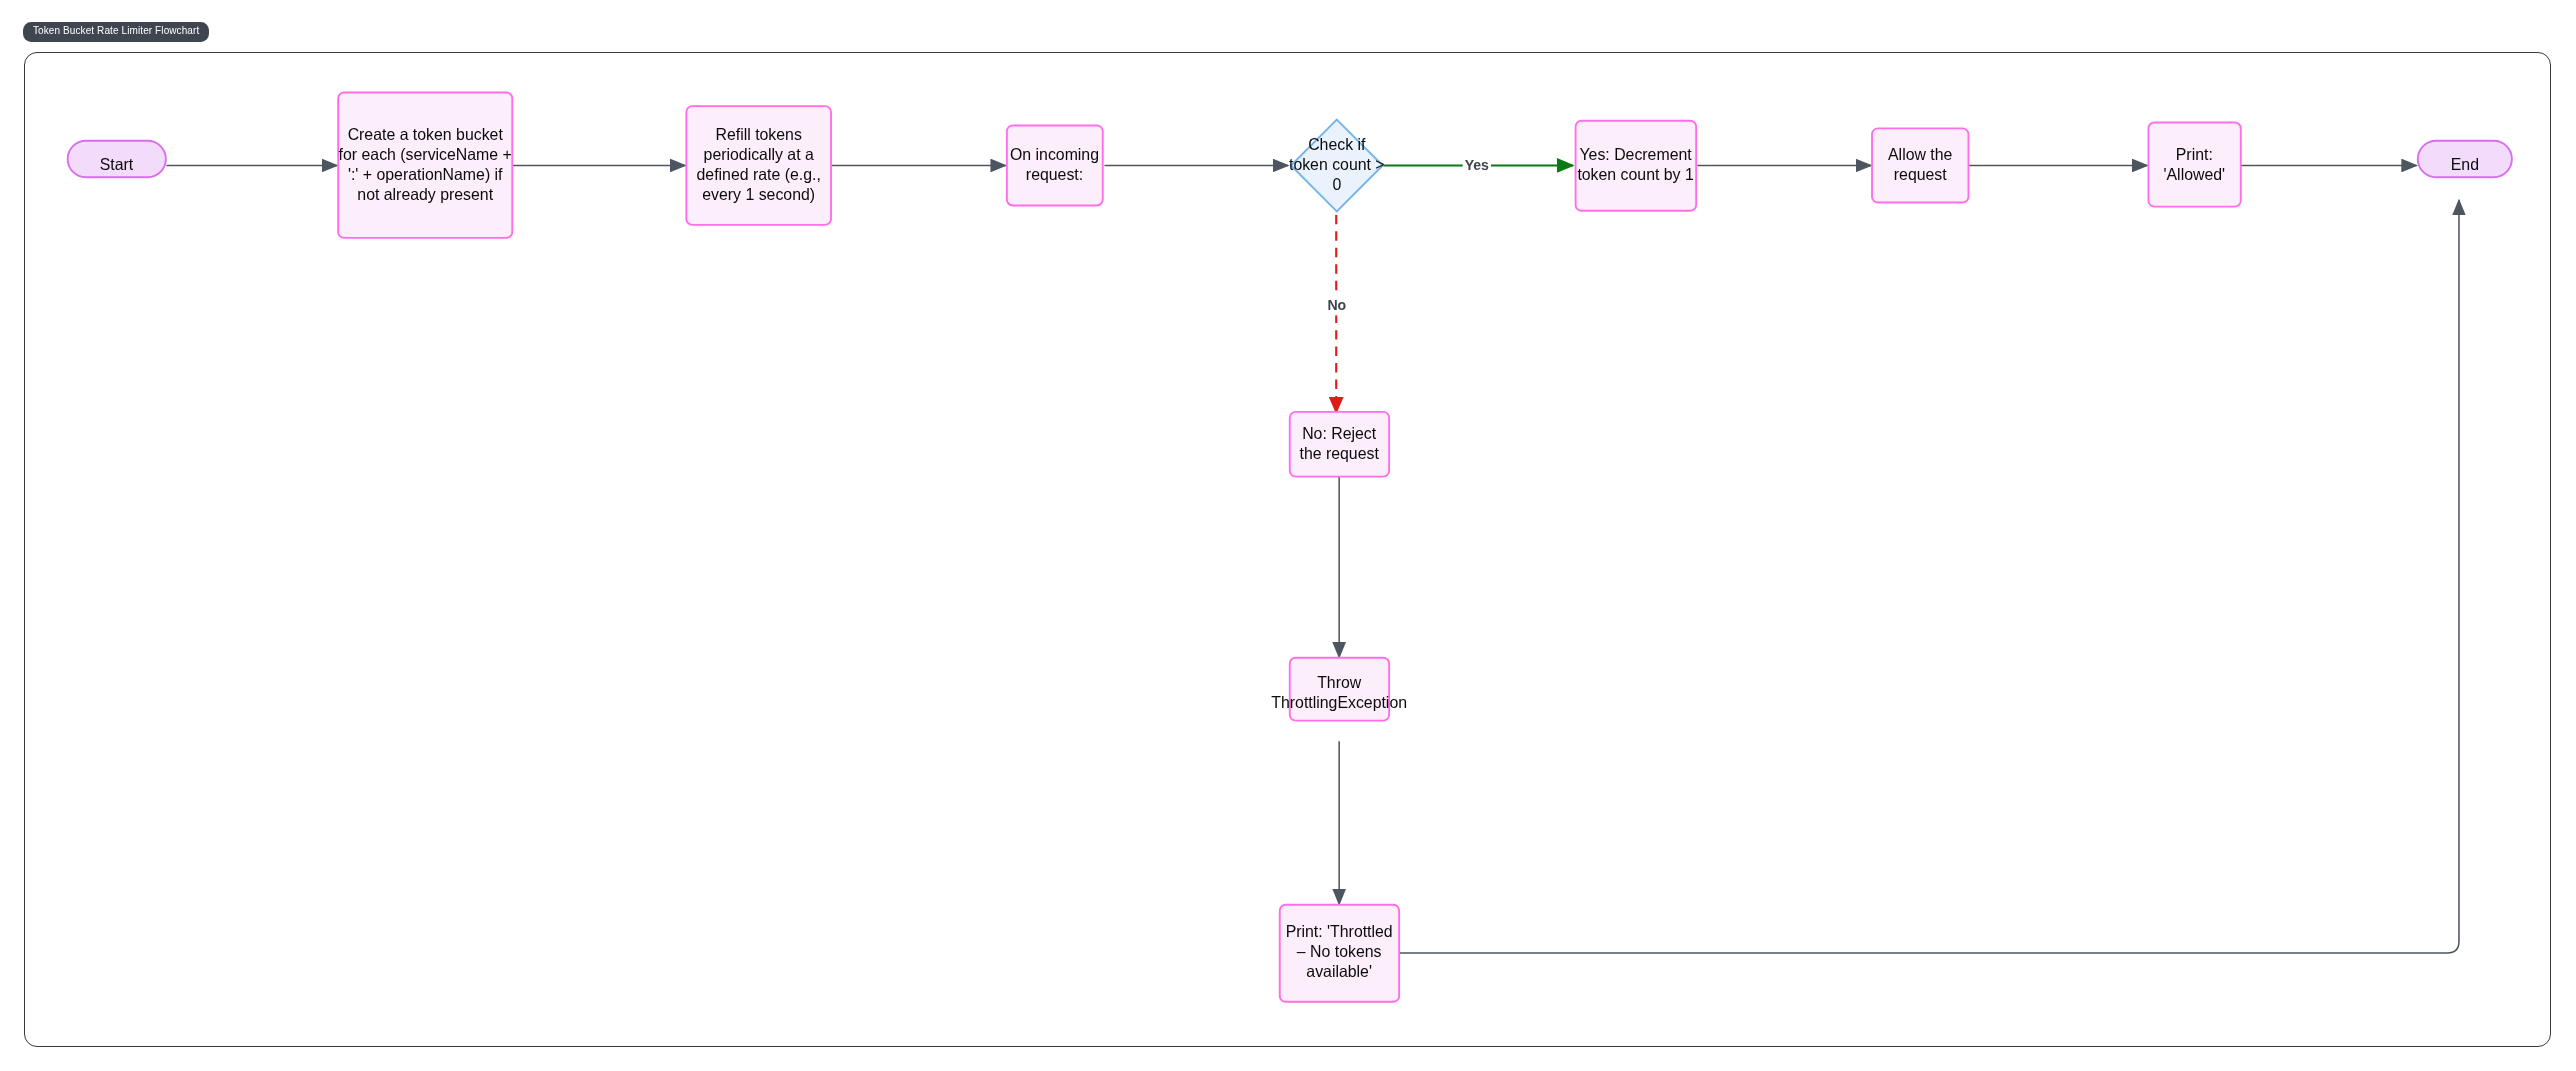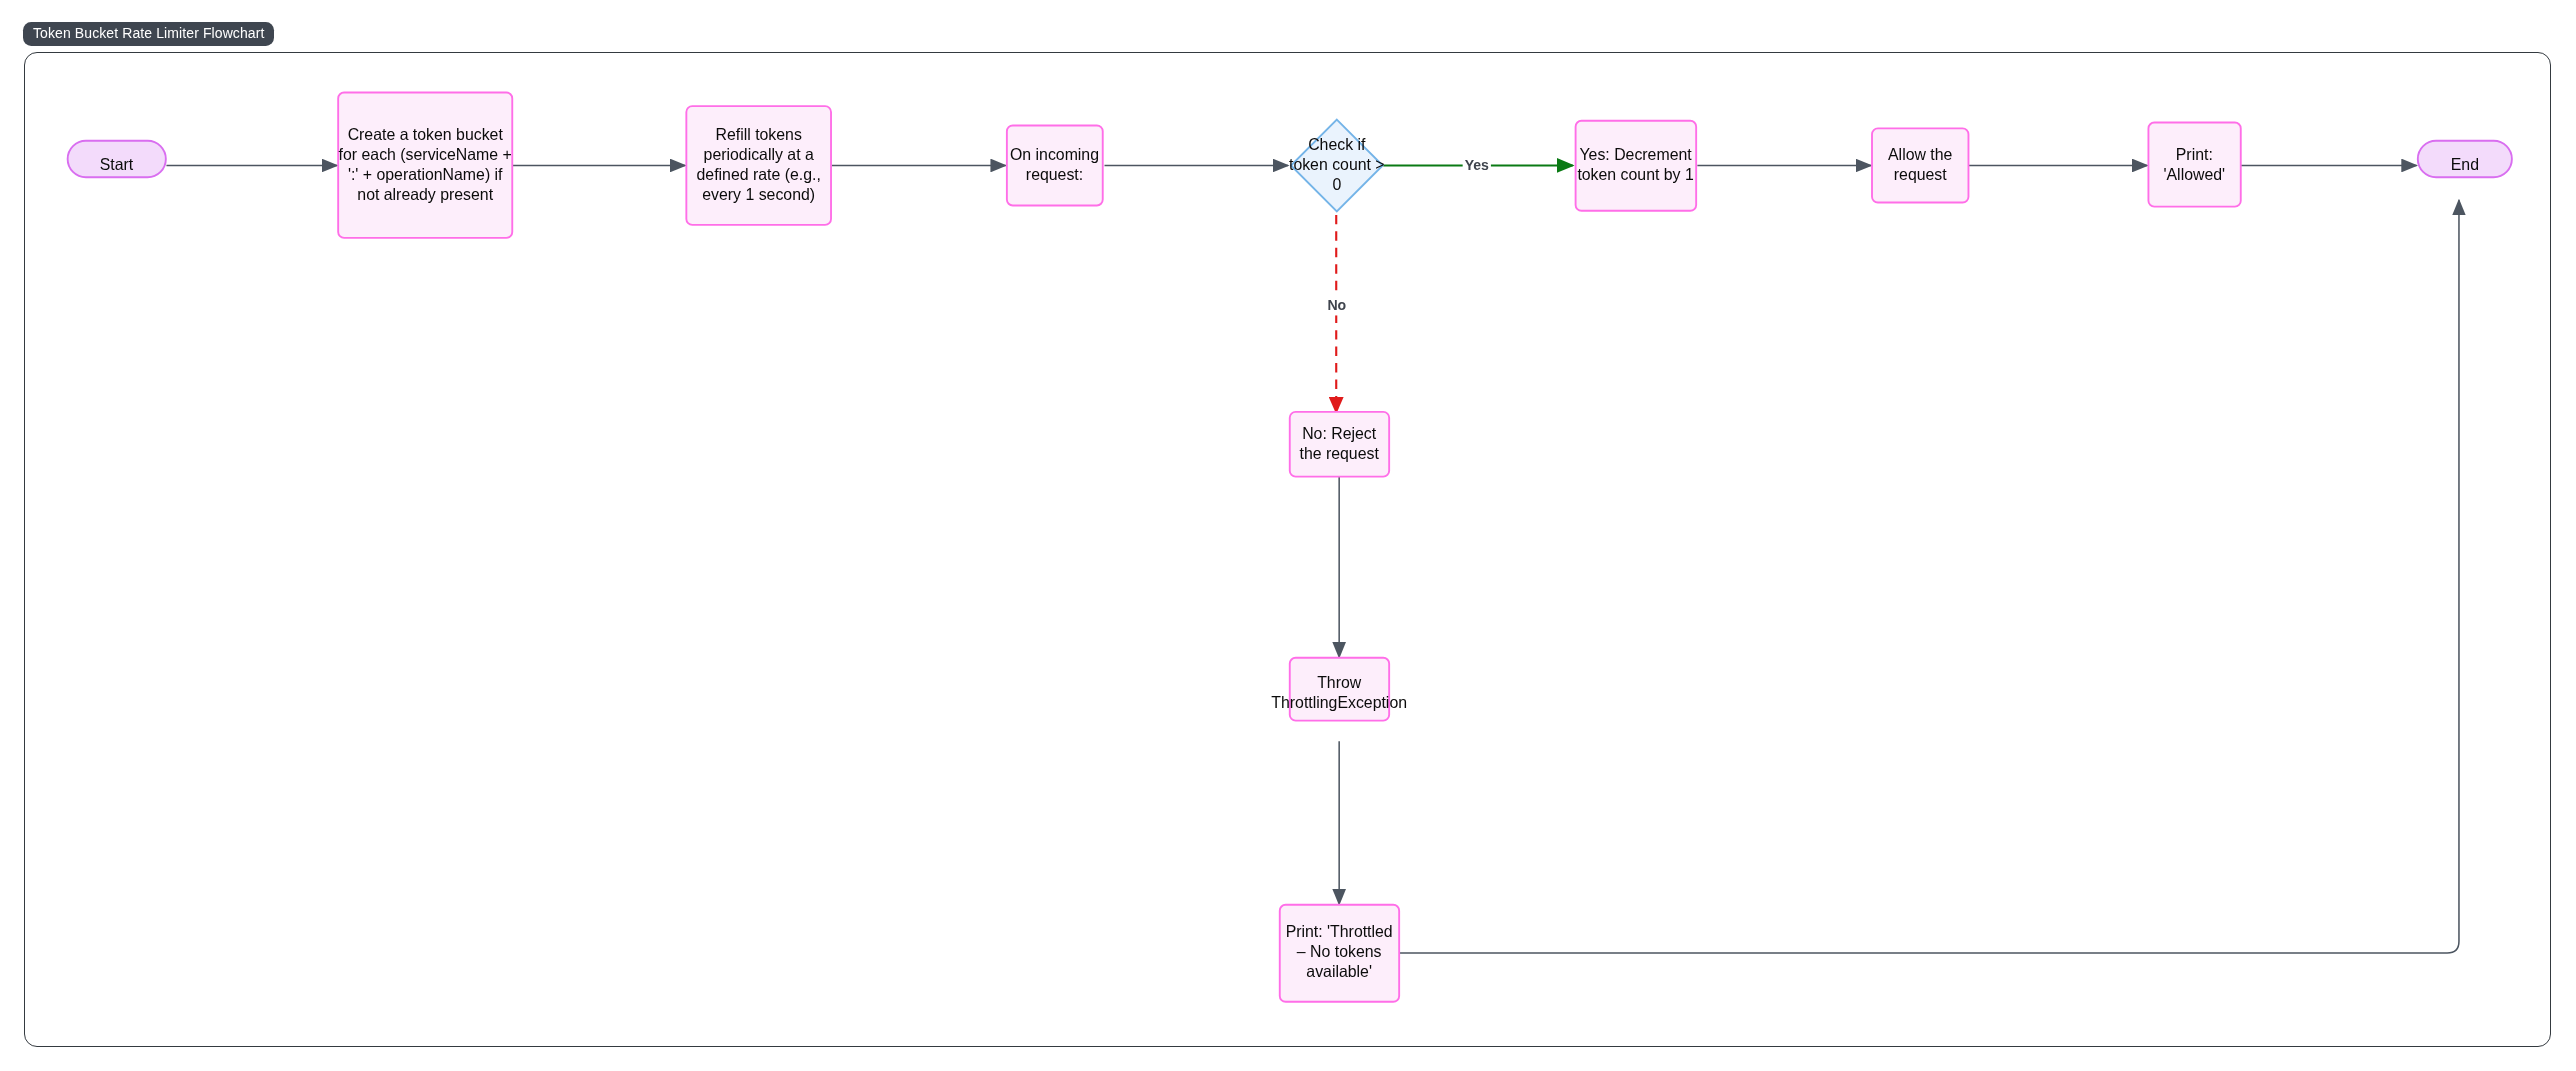--- a/index.html
+++ b/index.html
@@ -24,21 +24,21 @@
 
   
   .title-pill {
     position: absolute;
     left: 23px;
     top: 22.3px;
     background: #3f4650;
     color: #ffffff;
     border-radius: 8.2px;
     padding: 4.1px 10px 5.3px 10px;
-    font-size: 14px;
+    font-size: 10px;
     line-height: 1;
     letter-spacing: 0.1px;
     white-space: nowrap;
     font-family: "Liberation Sans", sans-serif;
   }
 
   
   .frame {
     position: absolute;
     left: 23.5px;

